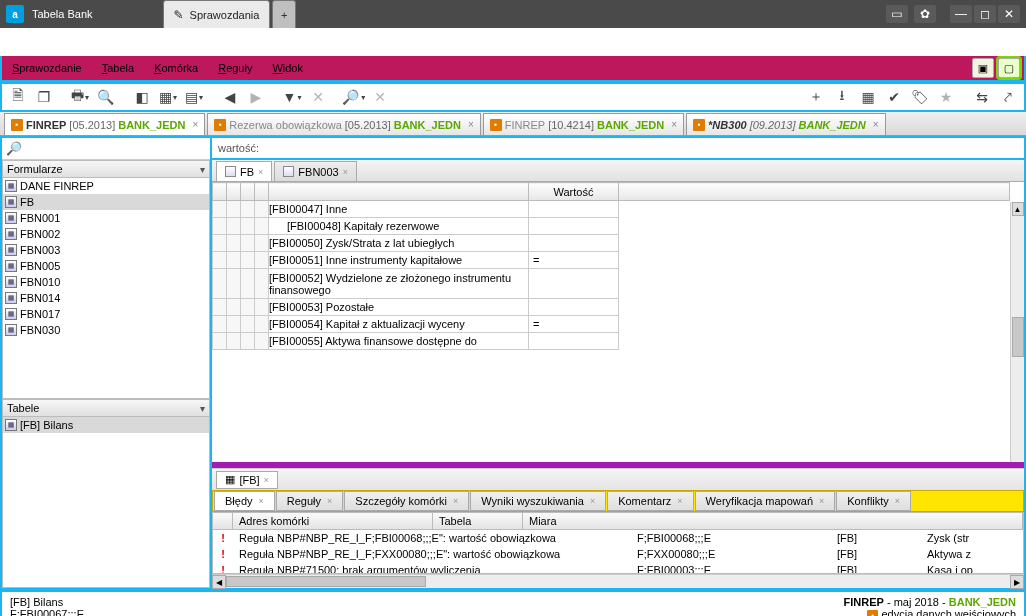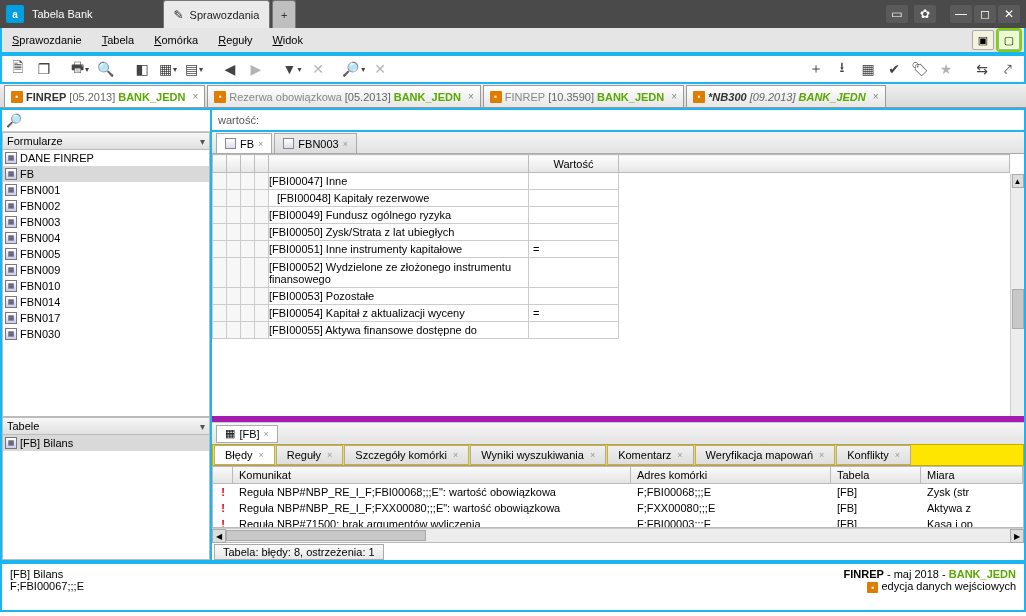--- a/index.html
+++ b/index.html
@@ -12,21 +12,21 @@
 .win-tabs { display: flex; height: 100%; margin-left: 60px; }
 .win-tab { background: #eaeaea; color: #222; height: 100%; display: flex; align-items: center; padding: 0 10px; border: 1px solid #777; border-bottom: none; border-top-left-radius: 3px; border-top-right-radius: 3px; gap: 6px; margin-right: 2px; }
 .win-tab .edit-icon { font-size: 12px; }
 .win-tab-add { width: 24px; display:flex;align-items:center;justify-content:center;background:#bfbfbf;color:#333;border:1px solid #777;border-bottom:none;border-radius:3px 3px 0 0; }
 .titlebar .spacer { flex: 1; }
 .title-controls { display: flex; gap: 6px; padding-right: 6px; align-items: center; }
 .title-controls .ico, .winbtn { width: 22px; height: 18px; background: #5a5a5a; color:#fff; display:flex;align-items:center;justify-content:center;border-radius:2px;font-size:12px; }
 .winbtns { display:flex; gap:2px; margin-left:8px; }
 
 
-.menubar { height: 26px; background: #e5e5e5; display: flex; align-items: center; border: 2px solid #1bb5f0; border-top:none; border-left:2px solid #1bb5f0; border-right:2px solid #1bb5f0; }
+.menubar { height: 26px; background: #be185d; display: flex; align-items: center; border: 2px solid #1bb5f0; border-top:none; border-left:2px solid #1bb5f0; border-right:2px solid #1bb5f0;margin-top:28px; }
 .menubar .menu-item { padding: 4px 10px; cursor: default; }
 .menubar .menu-item u { text-decoration: underline; }
 .menubar .spacer { flex:1; }
 .menubar .right-ico { width: 22px; height: 20px; display:flex;align-items:center;justify-content:center;margin-right:4px; border:1px solid #aaa;border-radius:2px;background:#f3f3e0;}
 .menubar .right-ico.active { outline:2px solid #7cd500; background:#e9ffcc;}
 
 
 .toolbar { height: 30px; background: #fff; border: 2px solid #1bb5f0; display:flex; align-items:center; padding: 0 4px; gap:2px;}
 .toolbar .tbtn { width: 24px; height: 22px; display:flex;align-items:center;justify-content:center; color:#444; font-size:14px; border-radius:2px;}
 .toolbar .tbtn.drop::after { content:"▾"; font-size:8px; margin-left:1px;}
@@ -44,21 +44,21 @@
 .doctab .close { font-size:10px;color:#888;margin-left:4px;}
 
 
 .main-frame { border: 2px solid #1bb5f0; height: calc(616px - 28px - 26px - 30px - 24px - 54px); display:flex; }
 .left-pane { width: 210px; display:flex; flex-direction:column; border-right: 2px solid #1bb5f0; }
 .left-search { height: 22px; border-bottom:1px solid #ccc; display:flex;align-items:center;padding:0 4px;}
 .left-search span { font-size:13px; }
 .section-header { background: linear-gradient(#f7f7f7,#e0e0e0); border:1px solid #bbb; height:18px;display:flex;align-items:center;padding:0 4px;font-size:11px;}
 .section-header .arrow { margin-left:auto;font-size:10px;color:#555;}
 .tree-body { overflow:auto;}
-.formularze-body { height: 267px; border:1px solid #bbb; border-top:none; }
+.formularze-body { height: 221px; border:1px solid #bbb; border-top:none; }
 .tabele-body { flex:1; border:1px solid #bbb; border-top:none; background:#fff;}
 .tree-item { height:16px;display:flex;align-items:center;padding:0 2px 0 2px;gap:3px;white-space:nowrap;}
 .tree-item.sel { background:#d9d9d9; }
 .tree-ico { width:12px;height:12px;border:1px solid #777;background:linear-gradient(#fff,#cce);font-size:7px;display:flex;align-items:center;justify-content:center;color:#335;}
 .tree-ico.grid::before{content:"▦";}
 
 .right-pane { flex:1; display:flex; flex-direction:column; position:relative;}
 .val-bar { height:22px; border-bottom:2px solid #1bb5f0; display:flex;align-items:center;padding:0 6px;color:#555;}
 .inner-tabs { height:22px; background:linear-gradient(#f4f4f4,#e2e2e2); border-bottom:1px solid #aaa;display:flex;align-items:flex-end;padding:0 4px;gap:2px;}
 .itab { height:20px;background:#fff;border:1px solid #aaa;border-bottom:none;display:flex;align-items:center;padding:0 8px;gap:4px;font-size:11px;}
@@ -187,21 +187,21 @@
   <div class="doctab" style="color:#888">
     <span class="tiny-ico">▪</span>
     <span class="code" style="color:#888">Rezerwa obowiązkowa</span>
     <span class="date">[05.2013]</span>
     <span class="bk">BANK_JEDN</span>
     <span class="close">×</span>
   </div>
   <div class="doctab" style="color:#888">
     <span class="tiny-ico">▪</span>
     <span class="code" style="color:#888">FINREP</span>
-    <span class="date">[10.3590]</span>
+    <span class="date">[10.4214]</span>
     <span class="bk">BANK_JEDN</span>
     <span class="close">×</span>
   </div>
   <div class="doctab">
     <span class="tiny-ico">▪</span>
     <i><b class="code">*NB300</b></i>
     <i><span class="date">[09.2013]</span></i>
     <i><span class="bk">BANK_JEDN</span></i>
     <span class="close">×</span>
   </div>
@@ -233,29 +233,21 @@
         <div class="tree-item">
           <span class="tree-ico grid"></span>
           <span>FBN002</span>
         </div>
         <div class="tree-item">
           <span class="tree-ico grid"></span>
           <span>FBN003</span>
         </div>
         <div class="tree-item">
           <span class="tree-ico grid"></span>
-          <span>FBN004</span>
-        </div>
-        <div class="tree-item">
-          <span class="tree-ico grid"></span>
           <span>FBN005</span>
-        </div>
-        <div class="tree-item">
-          <span class="tree-ico grid"></span>
-          <span>FBN009</span>
         </div>
         <div class="tree-item">
           <span class="tree-ico grid"></span>
           <span>FBN010</span>
         </div>
         <div class="tree-item">
           <span class="tree-ico grid"></span>
           <span>FBN014</span>
         </div>
         <div class="tree-item">
@@ -317,30 +309,21 @@
                 <td style="background:#f7f7f7;width:14px;"></td>
                 <td class="rowlabel" style="padding-left:0px;">[FBI00047] Inne</td>
                 <td style=""></td>
                 <td style="border:none"></td>
               </tr>
               <tr>
                 <td style="background:#f7f7f7;width:14px;border-right:0;"></td>
                 <td style="background:#f7f7f7;width:14px;"></td>
                 <td style="background:#f7f7f7;width:14px;"></td>
                 <td style="background:#f7f7f7;width:14px;"></td>
-                <td class="rowlabel" style="padding-left:8px;">[FBI00048] Kapitały rezerwowe</td>
-                <td style=""></td>
-                <td style="border:none"></td>
-              </tr>
-              <tr>
-                <td style="background:#f7f7f7;width:14px;border-right:0;"></td>
-                <td style="background:#f7f7f7;width:14px;"></td>
-                <td style="background:#f7f7f7;width:14px;"></td>
-                <td style="background:#f7f7f7;width:14px;"></td>
-                <td class="rowlabel" style="padding-left:0px;">[FBI00049] Fundusz ogólnego ryzyka</td>
+                <td class="rowlabel" style="padding-left:18px;">[FBI00048] Kapitały rezerwowe</td>
                 <td style=""></td>
                 <td style="border:none"></td>
               </tr>
               <tr>
                 <td style="background:#f7f7f7;width:14px;border-right:0;"></td>
                 <td style="background:#f7f7f7;width:14px;"></td>
                 <td style="background:#f7f7f7;width:14px;"></td>
                 <td style="background:#f7f7f7;width:14px;"></td>
                 <td class="rowlabel" style="padding-left:0px;">[FBI00050] Zysk/Strata z lat ubiegłych</td>
                 <td style=""></td>
@@ -436,21 +419,20 @@
         <div class="btab inactive">
           <span>Konflikty</span>
           <span class="close">×</span>
         </div>
         <div class="bspace"></div>
       </div>
 
     <div class="msg-area">
       <div class="msg-head">
         <div style="width:20px"></div>
-        <div style="width:398px">Komunikat</div>
         <div style="width:200px">Adres komórki</div>
         <div style="width:90px">Tabela</div>
         <div style="flex:1">Miara</div>
       </div>
       <div class="msg-body" id="msg-body">
           <div class="msg-row">
             <div class="bang">!</div>
             <div style="width:398px">Reguła NBP#NBP_RE_I_F;FBI00068;;;E": wartość obowiązkowa</div>
             <div style="width:200px">F;FBI00068;;;E</div>
             <div style="width:90px">[FB]</div>
@@ -470,23 +452,20 @@
             <div style="width:90px">[FB]</div>
             <div style="flex:1">Kasa i op</div>
           </div>
         </div>
       <div class="msg-hscroll">
         <div class="la">◀</div>
           <div class="th"></div>
           <div class="ra">▶</div>
       </div>
     </div>
-    <div class="status-mini">
-      <div class="chip">Tabela: błędy: 8, ostrzeżenia: 1</div>
-    </div>
   </div>
 </div>
 
 <div class="footer">
   <div class="l">
     <div>[FB] Bilans</div>
     <div>F;FBI00067;;;E</div>
   </div>
   <div class="r">
     <div>

